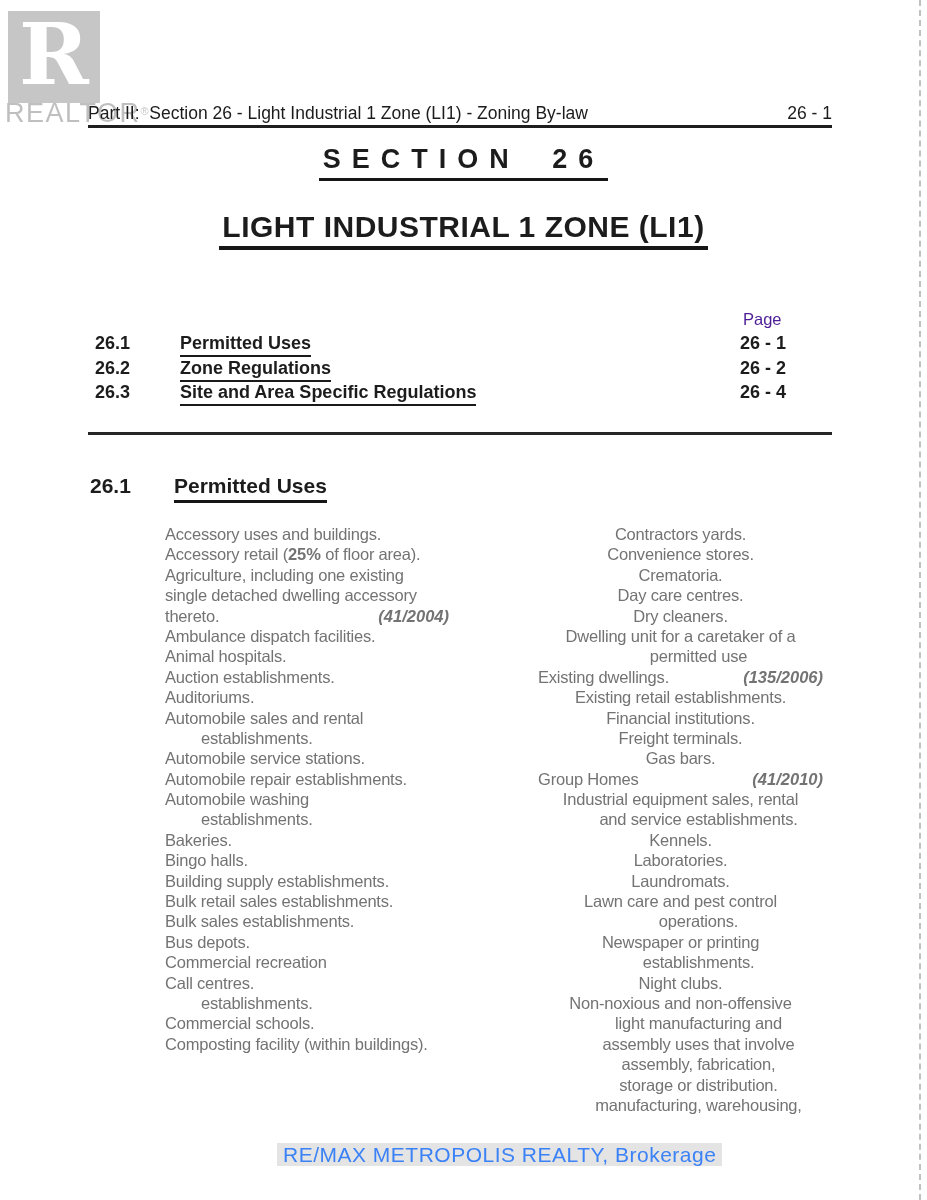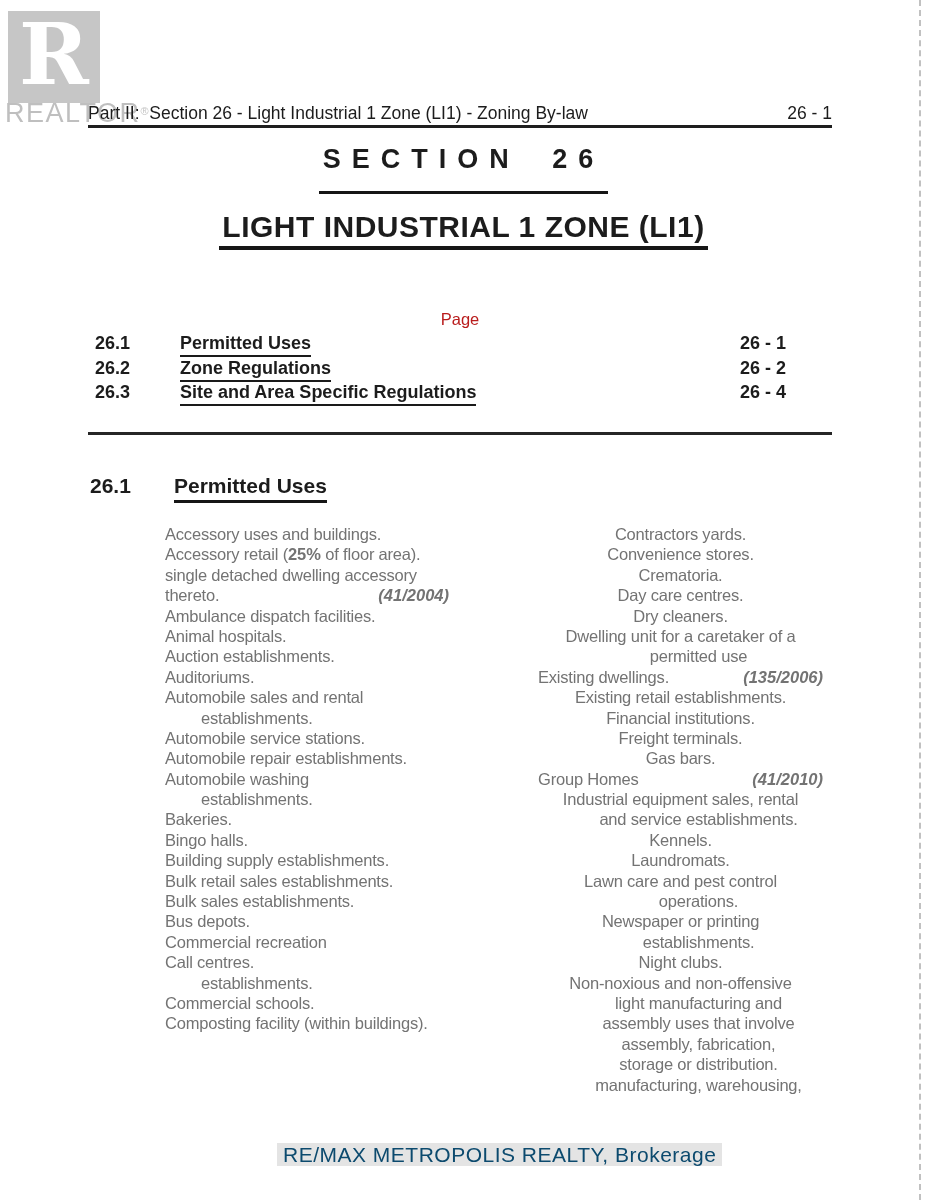--- a/index.html
+++ b/index.html
@@ -32,32 +32,32 @@
   }
   .header-rule{
     position:absolute; left:88px; top:125px; width:744px; height:3px; background:#1e1e1e;
   }
 
   
   .title1-wrap{ position:absolute; left:0; top:144px; width:927px; text-align:center; }
   .title1{
     display:inline-block; font-size:27px; font-weight:bold;
     letter-spacing:11px; word-spacing:14px; white-space:pre;
-    border-bottom:3px solid #161616; padding:0 4px 16px 4px;
+    border-bottom:3px solid #161616; padding:0 4px 3px 4px;
   }
   .title2-wrap{ position:absolute; left:0; top:210px; width:927px; text-align:center; }
   .title2{
     display:inline-block; font-size:30px; font-weight:bold; letter-spacing:0.5px;
     border-bottom:4px solid #161616; padding:0 3px 2px 3px;
   }
 
   
   .toc{ position:absolute; left:88px; top:310px; width:744px; font-size:18px; }
-  .toc-page-header{ text-align:center; font-size:16.5px; font-weight:normal;
-    margin-bottom:4px; color:#b91c1c; }
+  .toc-page-header{ text-align:left; font-size:16.5px; font-weight:normal;
+    margin-left:655px; margin-bottom:4px; color:#4c1d95; }
   .toc-row{ position:relative; height:24.5px; font-weight:bold; }
   .toc-num{ position:absolute; left:7px; }
   .toc-label{ position:absolute; left:92px; border-bottom:2.5px solid #1a1a1a; padding-bottom:1px; }
   .toc-page{ position:absolute; left:652px; }
 
   .divider-rule{
     position:absolute; left:88px; top:432px; width:744px; height:3px; background:#262626;
   }
 
   
@@ -76,21 +76,21 @@
   .col-right{ left:538px; width:285px;text-align:center; }
   .line{ height:20.4px; line-height:20.4px; white-space:nowrap; }
   .line.with-annot{ display:flex; justify-content:space-between; }
   .line.indent{ padding-left:36px; }
   .line b{ font-weight:bold; letter-spacing:0; }
   .annot{ font-weight:bold; font-style:italic; letter-spacing:0; }
 
   
   .watermark{
     position:absolute; left:277px; top:1143px; height:23px; line-height:23px;
-    background:rgba(206,206,206,0.55); color:#0c4a6e;
+    background:rgba(206,206,206,0.55); color:#3b82f6;
     font-size:21px; letter-spacing:0.5px; padding:0 6px; white-space:nowrap;
   }
 
   
   .scan-line{
     position:absolute; left:919px; top:0; height:1200px; width:0;
     border-left:2px dashed #8f8f8f; opacity:0.55;
   }
 </style>
 </head>
@@ -138,20 +138,21 @@
   <div class="divider-rule"></div>
 
   <div class="sec-heading">
     <span class="sec-num">26.1</span>
     <span class="sec-title">Permitted Uses</span>
   </div>
 
   <div class="col col-left" id="col-left">
       <div class="line"><span class="line-text">Accessory uses and buildings.</span></div>
       <div class="line"><span class="line-text"><span>Accessory retail (</span><b>25%</b><span> of floor area).</span></span></div>
+      <div class="line"><span class="line-text">Agriculture, including one existing</span></div>
       <div class="line"><span class="line-text">single detached dwelling accessory</span></div>
       <div class="line with-annot">
         <span class="line-text">thereto.</span>
         <span class="annot">(41/2004)</span>
       </div>
       <div class="line"><span class="line-text">Ambulance dispatch facilities.</span></div>
       <div class="line"><span class="line-text">Animal hospitals.</span></div>
       <div class="line"><span class="line-text">Auction establishments.</span></div>
       <div class="line"><span class="line-text">Auditoriums.</span></div>
       <div class="line"><span class="line-text">Automobile sales and rental</span></div>
@@ -188,20 +189,21 @@
       <div class="line"><span class="line-text">Financial institutions.</span></div>
       <div class="line"><span class="line-text">Freight terminals.</span></div>
       <div class="line"><span class="line-text">Gas bars.</span></div>
       <div class="line with-annot">
         <span class="line-text">Group Homes</span>
         <span class="annot">(41/2010)</span>
       </div>
       <div class="line"><span class="line-text">Industrial equipment sales, rental</span></div>
       <div class="line indent"><span class="line-text">and service establishments.</span></div>
       <div class="line"><span class="line-text">Kennels.</span></div>
+      <div class="line"><span class="line-text">Laboratories.</span></div>
       <div class="line"><span class="line-text">Laundromats.</span></div>
       <div class="line"><span class="line-text">Lawn care and pest control</span></div>
       <div class="line indent"><span class="line-text">operations.</span></div>
       <div class="line"><span class="line-text">Newspaper or printing</span></div>
       <div class="line indent"><span class="line-text">establishments.</span></div>
       <div class="line"><span class="line-text">Night clubs.</span></div>
       <div class="line"><span class="line-text">Non-noxious and non-offensive</span></div>
       <div class="line indent"><span class="line-text">light manufacturing and</span></div>
       <div class="line indent"><span class="line-text">assembly uses that involve</span></div>
       <div class="line indent"><span class="line-text">assembly, fabrication,</span></div>

